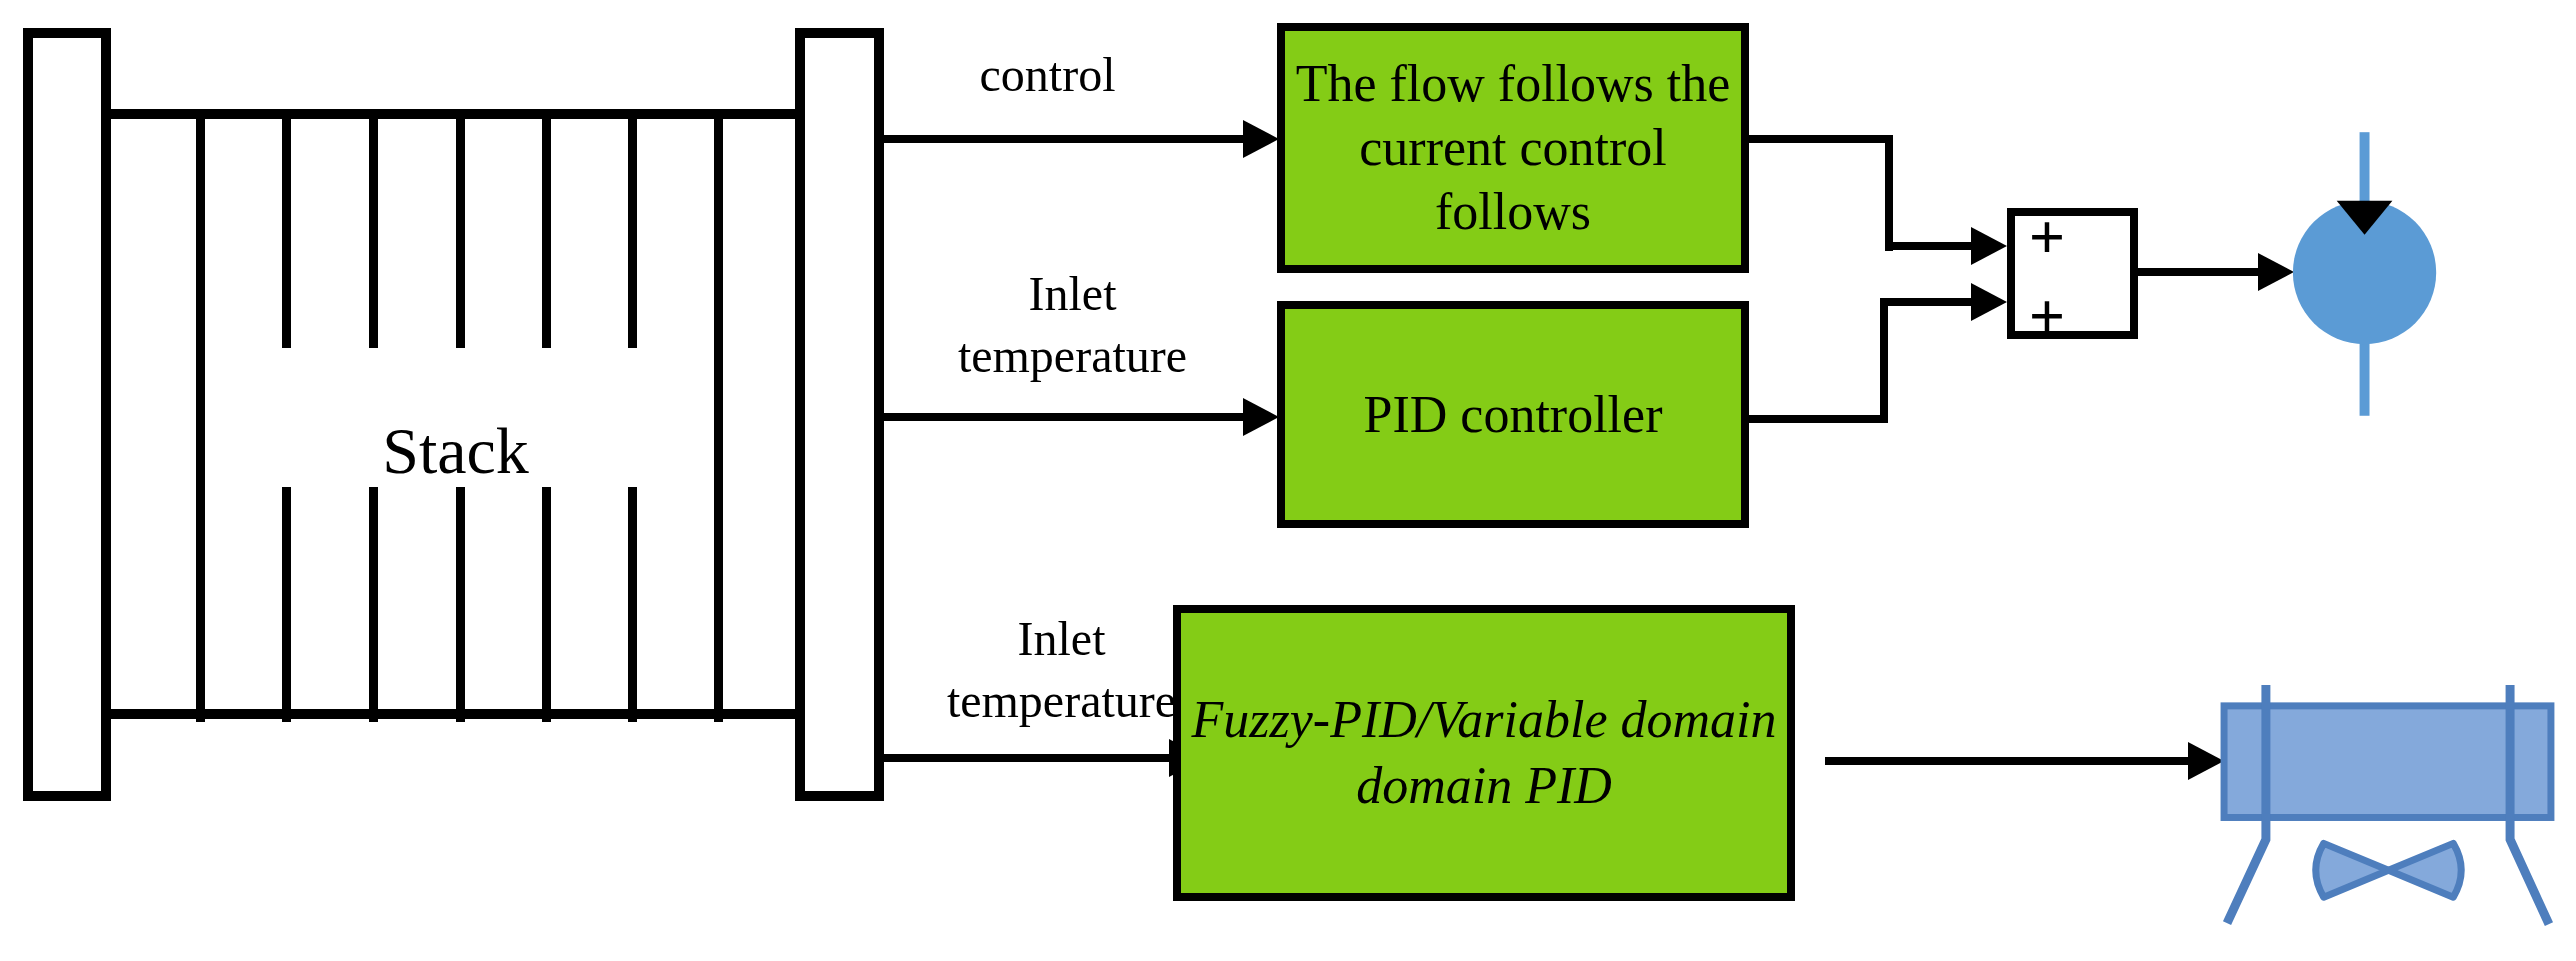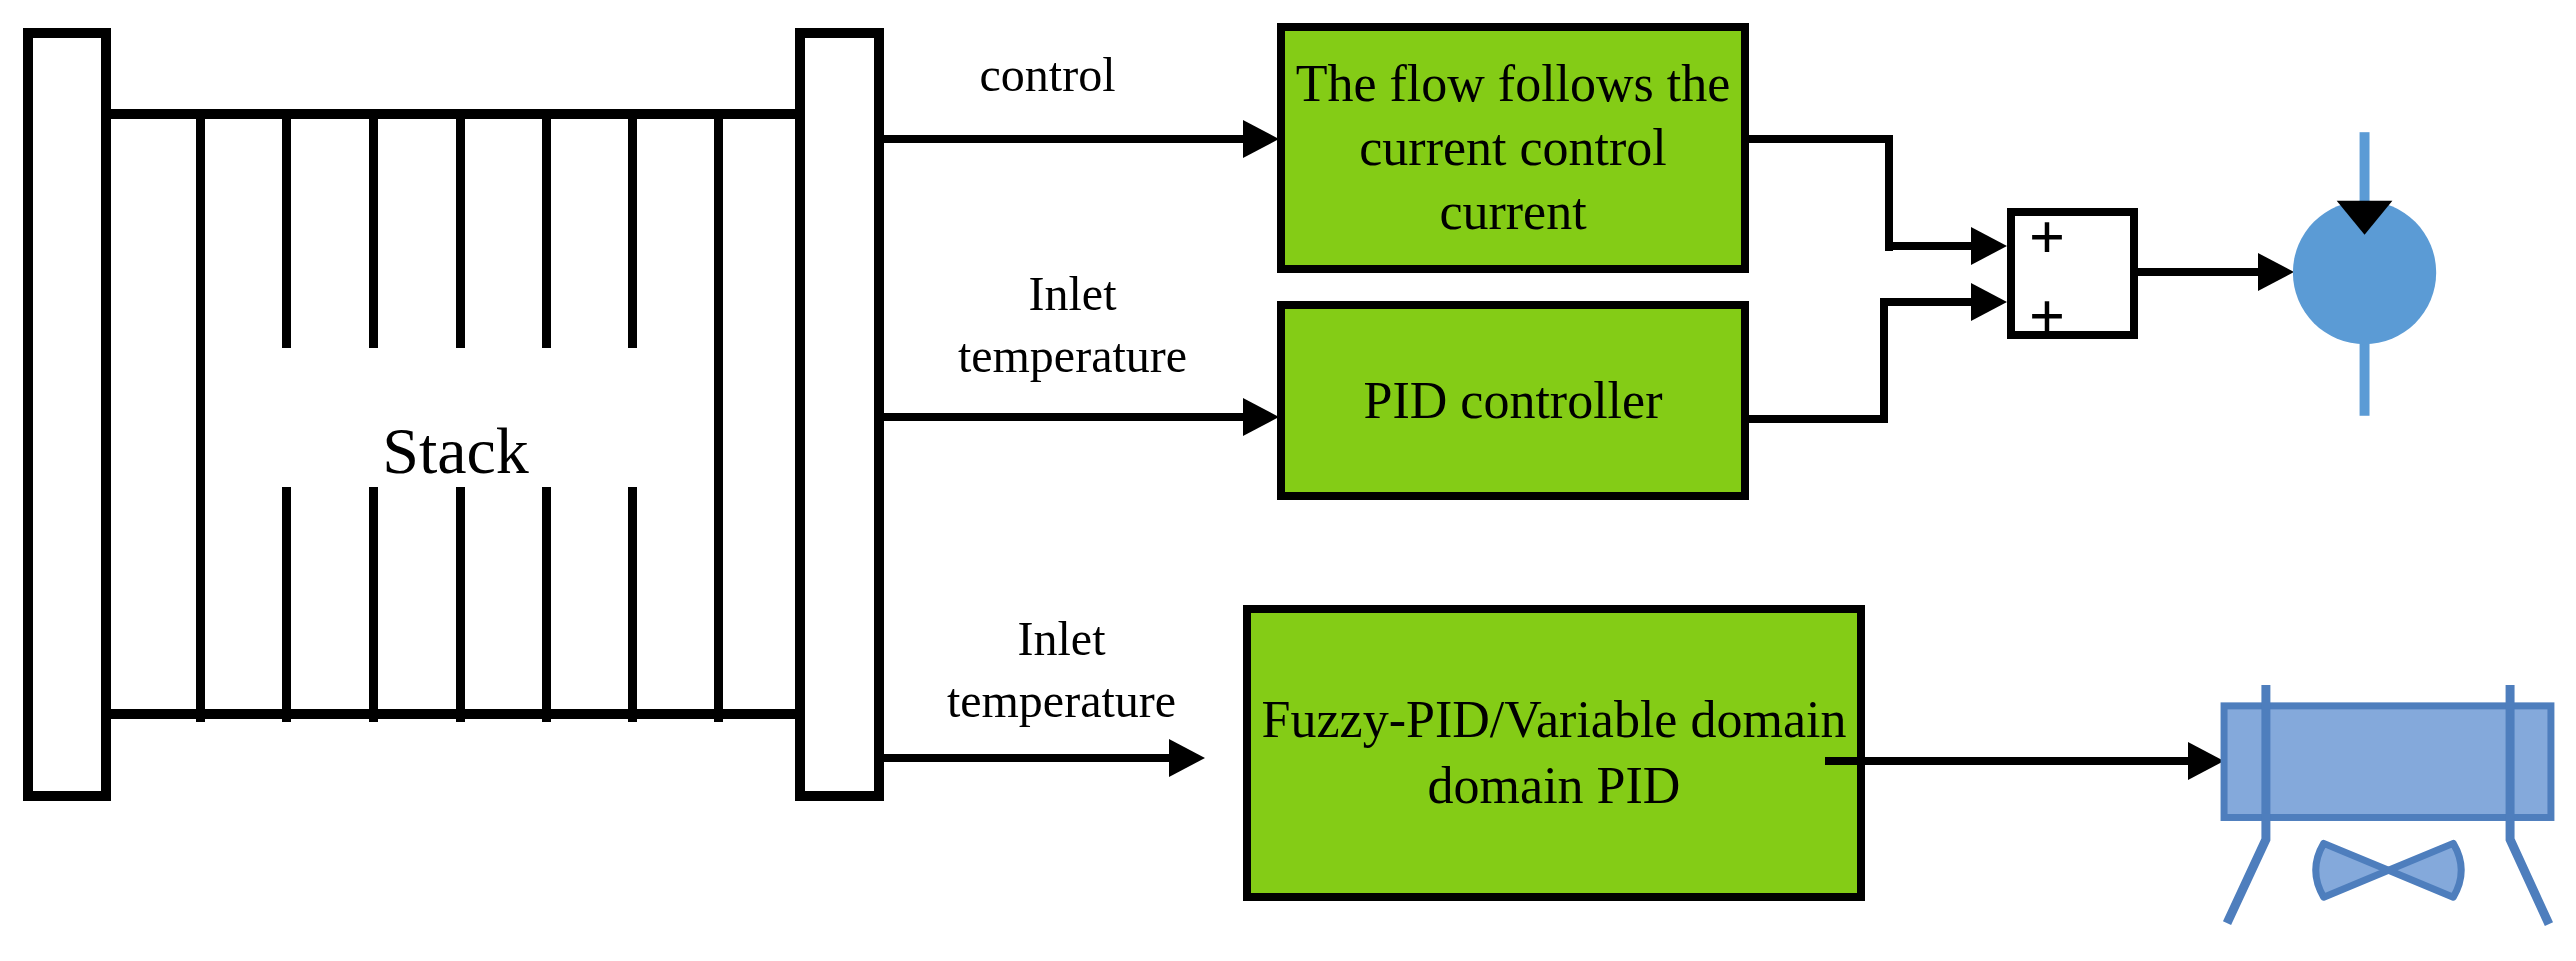--- a/index.html
+++ b/index.html
@@ -77,28 +77,28 @@
   </div>
 
   <div>
     <div class="hline" style="left:884px;top:754px;width:285px;"></div>
     <div class="head-r" style="left:1169px;top:739px;"></div>
   </div>
 
   <div class="block" style="left:1277px;top:23px;width:472px;height:250px;">
     <div>The flow follows the</div>
     <div>current control</div>
-    <div>current</div>
+    <div>follows</div>
   </div>
 
-  <div class="block" style="left:1277px;top:301px;width:472px;height:199px;">
+  <div class="block" style="left:1277px;top:301px;width:472px;height:227px;">
     <div>PID controller</div>
   </div>
 
-  <div class="block" style="left:1243px;top:605px;width:622px;height:296px;line-height:66px;">
+  <div class="block" style="left:1173px;top:605px;width:622px;height:296px;line-height:66px;font-style:italic;">
     <div>Fuzzy-PID/Variable domain</div>
     <div>domain PID</div>
   </div>
 
   <div>
     <div class="hline" style="left:1748px;top:135px;width:145px;"></div>
     <div class="vline" style="left:1885px;top:135px;height:116px;"></div>
     <div class="hline" style="left:1885px;top:242px;width:88px;"></div>
     <div class="head-r" style="left:1971px;top:227px;"></div>
   </div>

